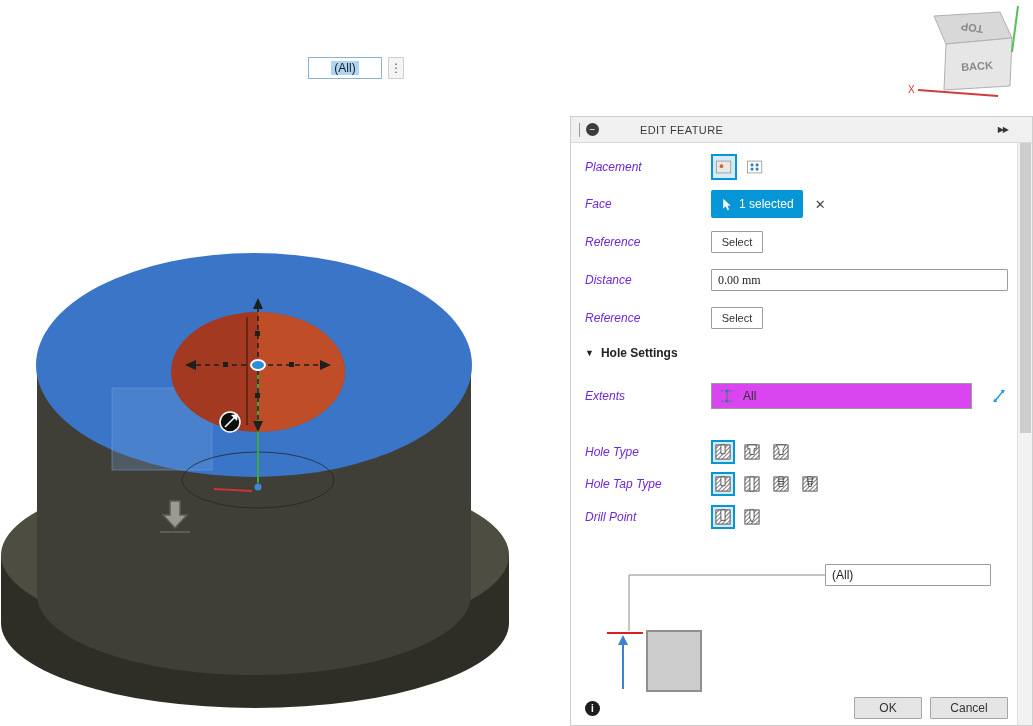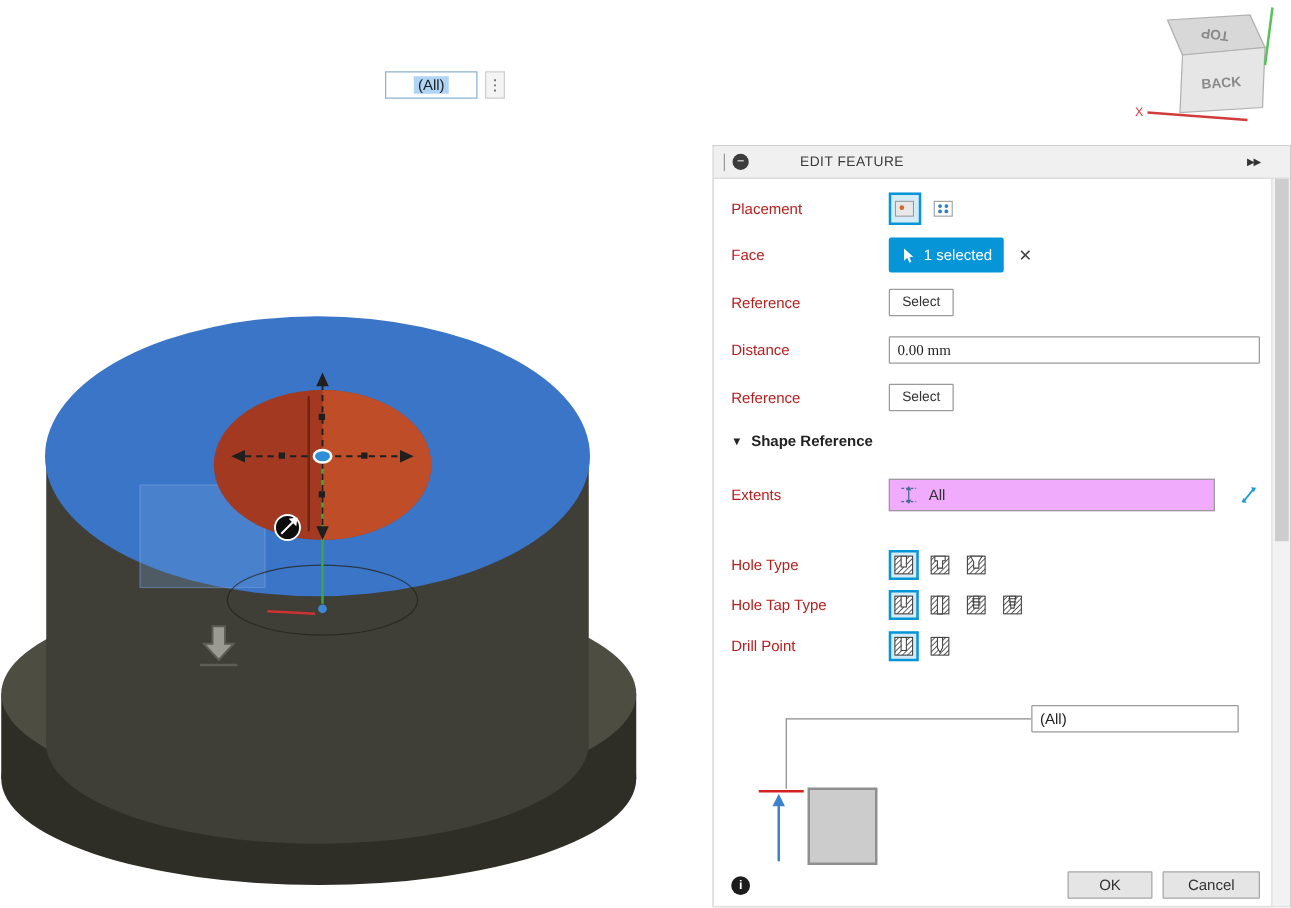--- a/index.html
+++ b/index.html
@@ -20,35 +20,35 @@
           border:1px solid #cfcfcf;box-sizing:border-box;}
   .dlg-header{position:absolute;left:0;top:0;right:0;height:26px;background:#f0f0f0;
               border-bottom:1px solid #dadada;display:flex;align-items:center;padding:0 8px;gap:6px;box-sizing:border-box;}
   .drag-bar{width:1px;height:14px;background:#9a9a9a;}
   .minus-circle{width:13px;height:13px;border-radius:50%;background:#3c3c3c;color:#fff;
                 display:flex;align-items:center;justify-content:center;font-size:10px;line-height:1;}
   .dlg-title{font-size:11px;color:#3a3a3a;letter-spacing:.4px;padding-left:35px;}
   .dbl-arrow{margin-left:auto;margin-right:16px;font-size:8px;color:#333;letter-spacing:-1px;cursor:pointer;}
 
   .row{position:absolute;left:14px;right:24px;display:flex;align-items:center;}
-  .row .lbl{width:126px;flex:none;color:#b91c1c;}
+  .row .lbl{width:126px;flex:none;color:#6d28d9;font-style:italic;}
   .iconbtn{width:24px;height:24px;box-sizing:border-box;border:1px solid transparent;background:transparent;
            display:flex;align-items:center;justify-content:center;margin-right:5px;cursor:pointer;padding:0;}
   .iconbtn.sel{border:2px solid #0696d7;background:#d6ebf8;}
   .btn-select{height:22px;min-width:52px;background:#fff;border:1px solid #9b9b9b;border-radius:1px;
               font-size:11px;color:#333;cursor:pointer;font-family:inherit;}
   .btn-face{height:22px;background:#0696d7;border:none;border-radius:2px;color:#fff;display:flex;
             align-items:center;gap:6px;padding:14px 9px;font-size:12px;cursor:pointer;font-family:inherit;}
   .x-clear{margin-left:12px;color:#444;font-size:13px;cursor:pointer;}
   .txt-input{height:20px;border:1px solid #9b9b9b;border-radius:1px;padding:0 6px;font-size:12px;
              font-family:inherit;color:#222;box-sizing:content-box;}
   .section-hdr{font-weight:bold;color:#222;display:flex;align-items:center;gap:7px;}
   .tri{font-size:9px;color:#222;}
   .dropdown{width:286px;height:26px;border:1px solid #9b9b9b;box-sizing:border-box;display:flex;
-            align-items:center;gap:7px;padding:0 6px;background:#f0abfc;cursor:pointer;}
+            align-items:center;gap:7px;padding:0 6px;background:#d946ef;cursor:pointer;}
   .flipbtn{margin-left:18px;background:none;border:none;cursor:pointer;padding:0;display:flex;}
 
   .diagram-input{left:254px;top:447px;width:152px;height:20px;}
   .footer{position:absolute;left:14px;right:24px;top:579px;height:24px;display:flex;align-items:center;}
   .info-circle{width:15px;height:15px;border-radius:50%;background:#1d1d1d;color:#fff;display:flex;
                align-items:center;justify-content:center;font-size:10px;font-weight:bold;}
   .btn-std{height:22px;background:#e5e5e5;border:1px solid #a6a6a6;border-radius:1px;font-size:12px;
            color:#333;cursor:pointer;font-family:inherit;}
   .btn-ok{width:68px;margin-left:auto;margin-right:8px;}
   .btn-cancel{width:78px;}
@@ -189,21 +189,21 @@
     <input class="txt-input" style="width: 284px; font-family: Liberation Serif, serif;" value="0.00 mm">
   </div>
 
   <div class="row" style="top:188px;height:26px">
     <span class="lbl">Reference</span>
     <button class="btn-select">Select</button>
   </div>
 
   <div class="row section-hdr" style="top:225px;height:22px">
     <span class="tri">▼</span>
-    <span>Shape Reference</span>
+    <span>Hole Settings</span>
   </div>
 
   <div class="row" style="top:264px;height:30px">
     <span class="lbl">Extents</span>
     <div class="dropdown">
       <svg viewBox="0 0 24 24" width="18" height="18">
         <path d="M4 5 H20 M4 19 H20" stroke="#4a6f95" stroke-width="1.4" stroke-dasharray="3,2" fill="none"></path>
         <path d="M12 4 V20" stroke="#4a6f95" stroke-width="1.4"></path>
         <path d="M9 7 L12 2.5 L15 7 Z M9 17 L12 21.5 L15 17 Z" fill="#4a6f95"></path>
       </svg>

